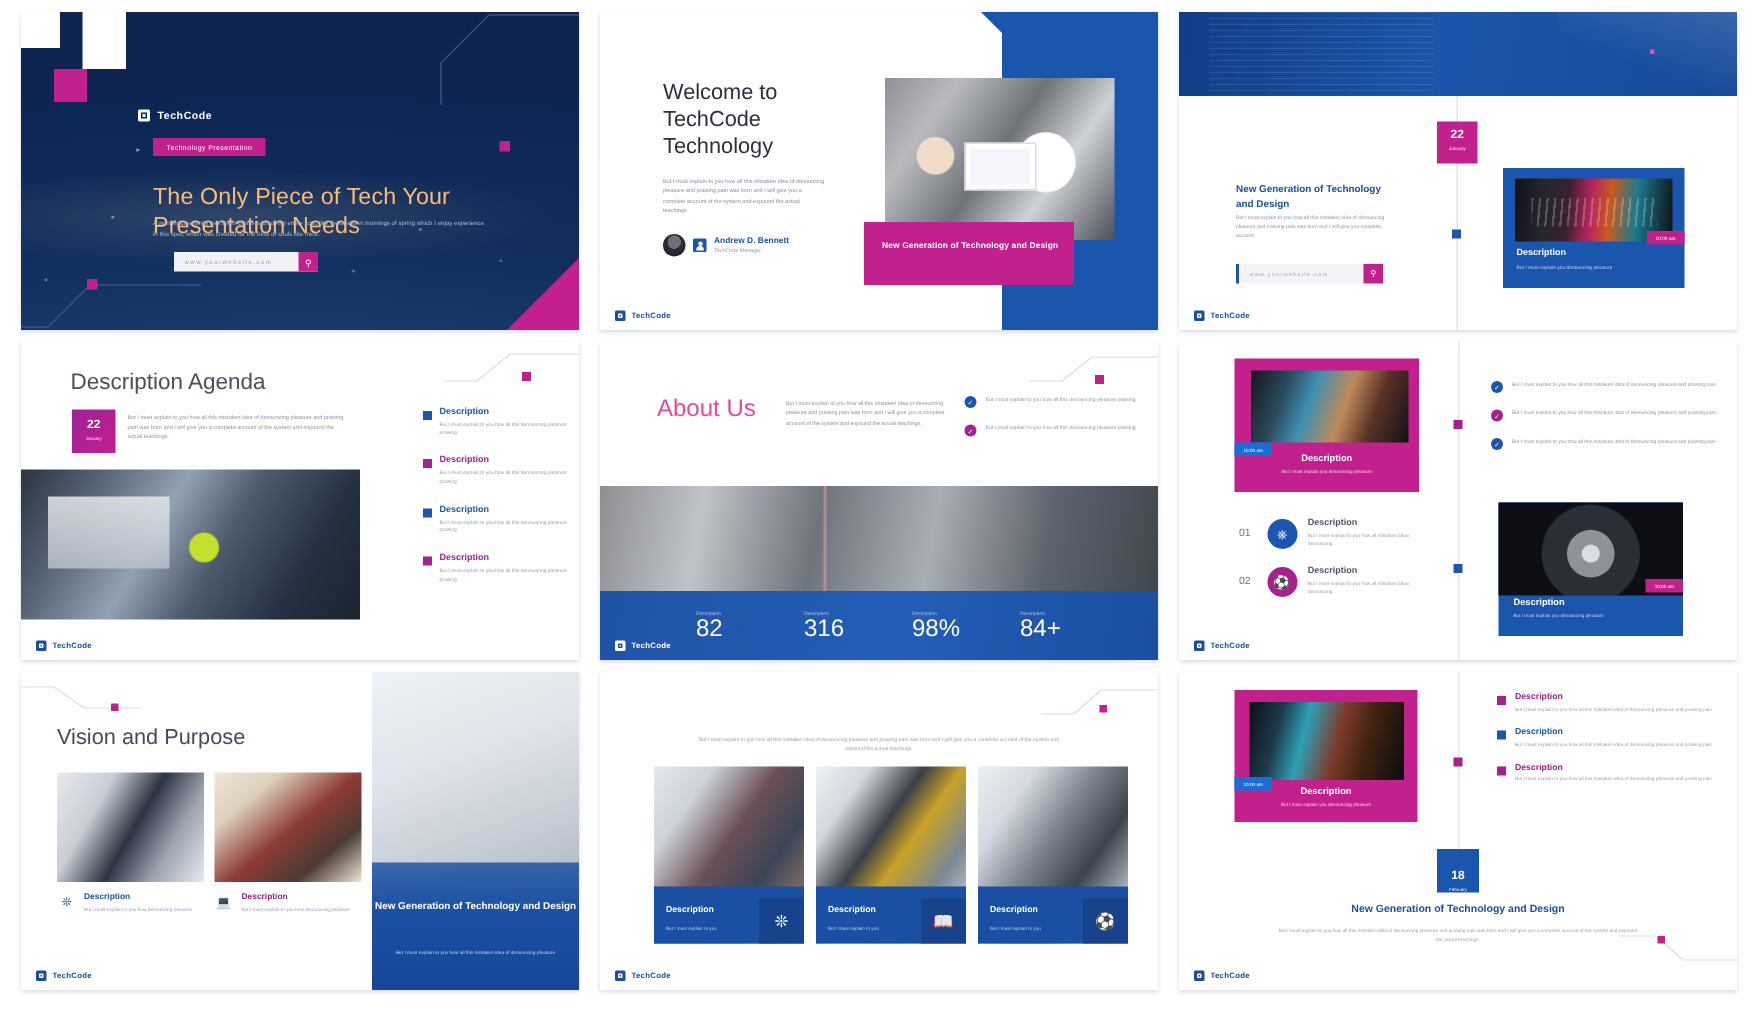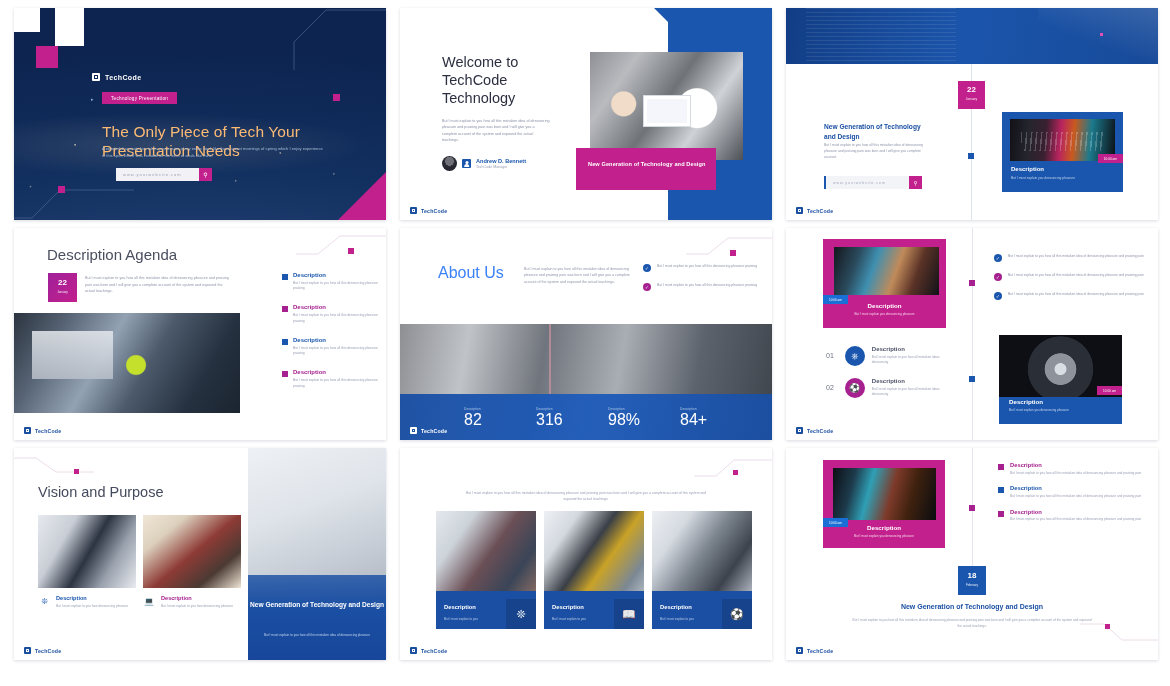--- a/index.html
+++ b/index.html
@@ -195,21 +195,21 @@
   .s4 .item { display:flex; gap:5px; margin-bottom:12.5px; }
   .s4 .item .bullet { width:6px; height:6px; flex:0 0 6px; margin-top:2px; }
   .s4 .item .bullet.b { background:#1a56ad; }
   .s4 .item .bullet.m { background:#a6208f; }
   .s4 .item .ttl { font-size:6px; font-weight:bold; margin-bottom:3px; }
   .s4 .item .ttl.b { color:#1a56ad; }
   .s4 .item .ttl.m { color:#a6208f; }
   .s4 .item .txt { color:#9aa0b4; font-size:3.3px; line-height:1.65; }
 
   
-  .s5 h2 { position:absolute; left:38px; top:34px; width:70px; color:#3b82f6;
+  .s5 h2 { position:absolute; left:38px; top:34px; width:70px; color:#ec4899;
     font-size:16px; font-weight:normal; line-height:1.35; }
   .s5 .body { position:absolute; left:124px; top:38px; width:106px; color:#8f95a9;
     font-size:3.6px; line-height:1.8; }
   .s5 .checks { position:absolute; left:243px; top:36px; width:122px; }
   .s5 .chk { display:flex; gap:6px; margin-bottom:11px; }
   .s5 .chk .ic { width:8px; height:8px; flex:0 0 8px; border-radius:50%;
     display:flex; align-items:center; justify-content:center; color:#fff; font-size:4.6px; }
   .s5 .chk .ic.b { background:#1a56ad; }
   .s5 .chk .ic.m { background:#a6208f; }
   .s5 .chk .txt { color:#8f95a9; font-size:3.4px; line-height:1.7; }
@@ -324,21 +324,21 @@
   .s9 .bullets { position:absolute; left:212px; top:14px; width:152px; }
   .s9 .bl { display:flex; gap:6px; margin-bottom:9.5px; }
   .s9 .bl .bullet { width:6px; height:6px; flex:0 0 6px; margin-top:2px; }
   .s9 .bl .bullet.b { background:#1a56ad; }
   .s9 .bl .bullet.m { background:#a6208f; }
   .s9 .bl .ttl { font-size:5.8px; font-weight:bold; margin-bottom:2.5px; }
   .s9 .bl .ttl.b { color:#1a56ad; }
   .s9 .bl .ttl.m { color:#a6208f; }
   .s9 .bl .txt { color:#9aa0b4; font-size:3.2px; line-height:1.65; }
   .s9 .datebox { position:absolute; left:172px; top:118px; width:28px; height:29px;
-    background:#1a56ad; color:#fff; text-align:center; padding-top:6px; }
+    background:#1a56ad; color:#fff; text-align:center; padding-top:14px; }
   .s9 .datebox .d { font-size:8px; font-weight:bold; line-height:1; }
   .s9 .datebox .m { font-size:3px; margin-top:2.5px; opacity:.9; }
   .s9 .bottom-ttl { position:absolute; left:0; right:0; top:155px; text-align:center;
     color:#1a4fa3; font-size:7px; font-weight:bold; }
   .s9 .bottom-txt { position:absolute; left:66px; right:66px; top:170px; text-align:center;
     color:#9aa0b4; font-size:3.2px; line-height:1.75; }
   .s9 .deco { position:absolute; right:48px; bottom:31px; width:5px; height:5px; background:#c2208c; }
 </style>
 </head>
 <body>

